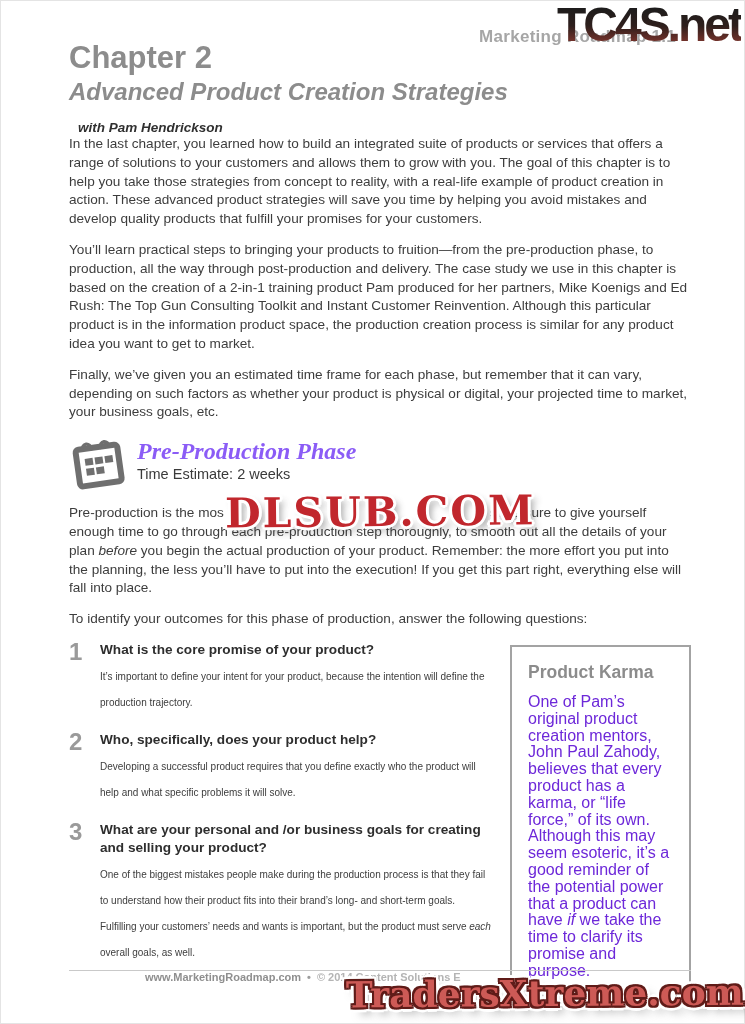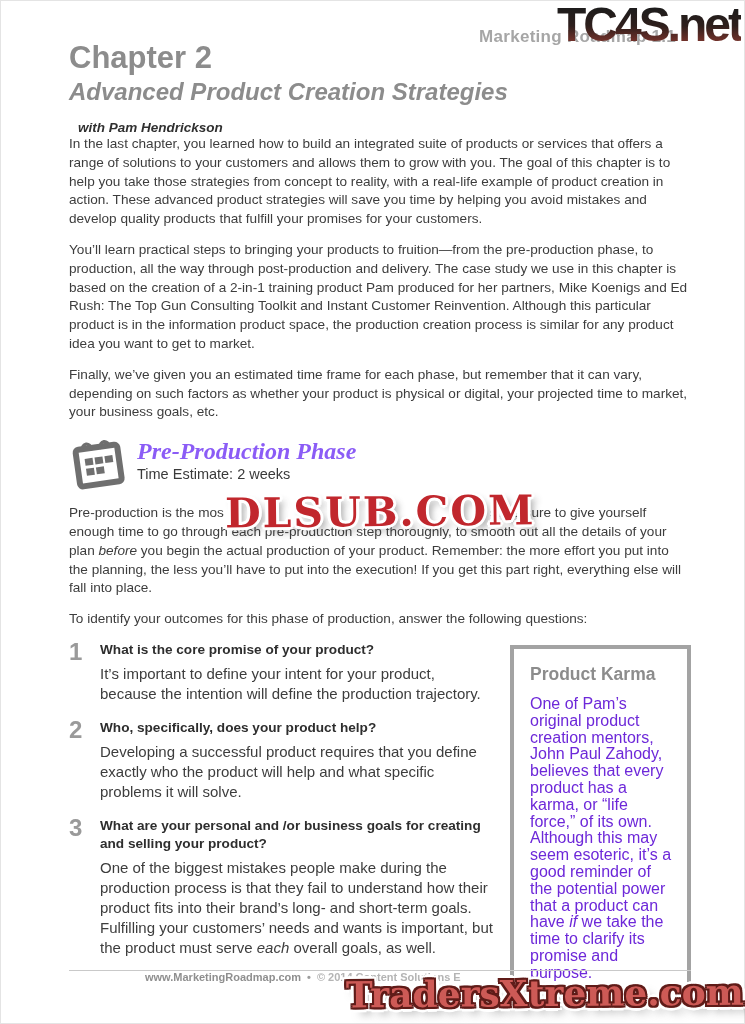--- a/index.html
+++ b/index.html
@@ -48,25 +48,25 @@
       -3px 0 0 #fff, 3px 0 0 #fff, 0 -3px 0 #fff, 0 3px 0 #fff,
       5px 5px 7px rgba(60,60,60,.45);
   }
 
   .qa-row{display:flex;align-items:flex-start;margin-top:8px;}
   .q-list{flex:1;padding-right:16px;}
   .q-item{display:flex;margin-bottom:15px;}
   .q-num{flex:none;width:22px;margin-right:9px;font-size:24px;line-height:22px;font-weight:bold;color:#9a9a9a;}
   .q-body{flex:1;}
   .q-title{font-size:13.6px;line-height:18px;font-weight:bold;color:#2e2e2e;margin-bottom:5px;}
-  .q-answer{font-size:15px;line-height:20px;color:#3d3d3d;}
+  .q-answer{font-size:10px;line-height:26px;color:#3d3d3d;}
 
   .sidebar{
     flex:none;width:181px;box-sizing:border-box;margin-top:4px;
-    border:4px solid #a3a3a3;padding:15px 14px 16px 16px;background:#fff;
+    border:2px solid #a3a3a3;padding:15px 14px 16px 16px;background:#fff;
   }
   .sidebar-title{font-size:17.5px;font-weight:bold;color:#8c8c8c;margin-bottom:11px;}
   .sidebar-body{font-size:16px;line-height:16.8px;color:#6d28d9;}
 
   .footer{
     position:absolute;left:69px;width:622px;top:970px;
     border-top:1px solid #c9c9c9;padding-left:76px;box-sizing:border-box;
     font-size:11px;font-weight:bold;white-space:nowrap;
   }
   .footer-site{color:#8f8f8f;}

